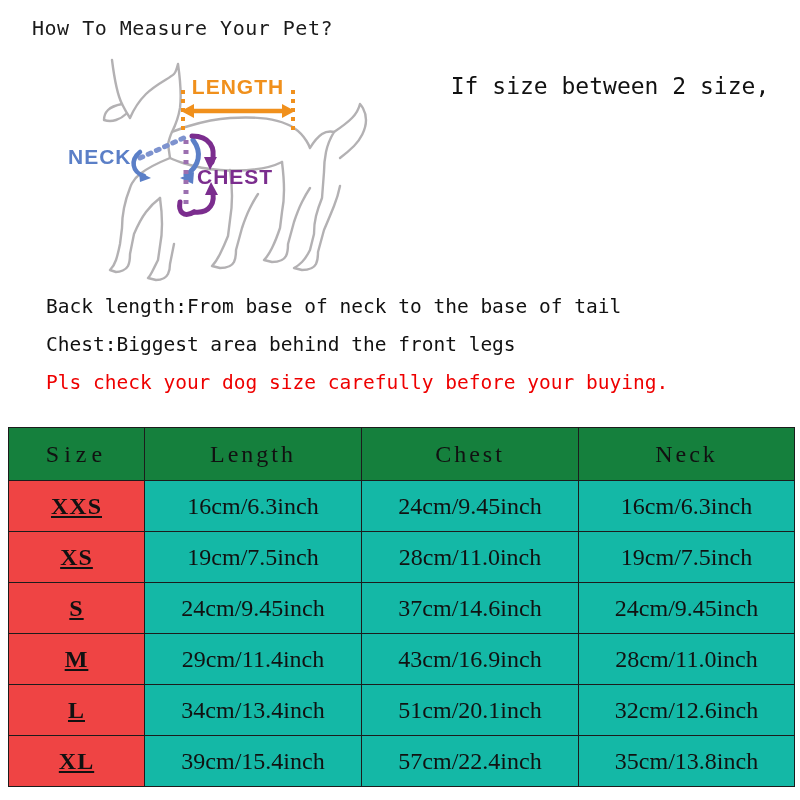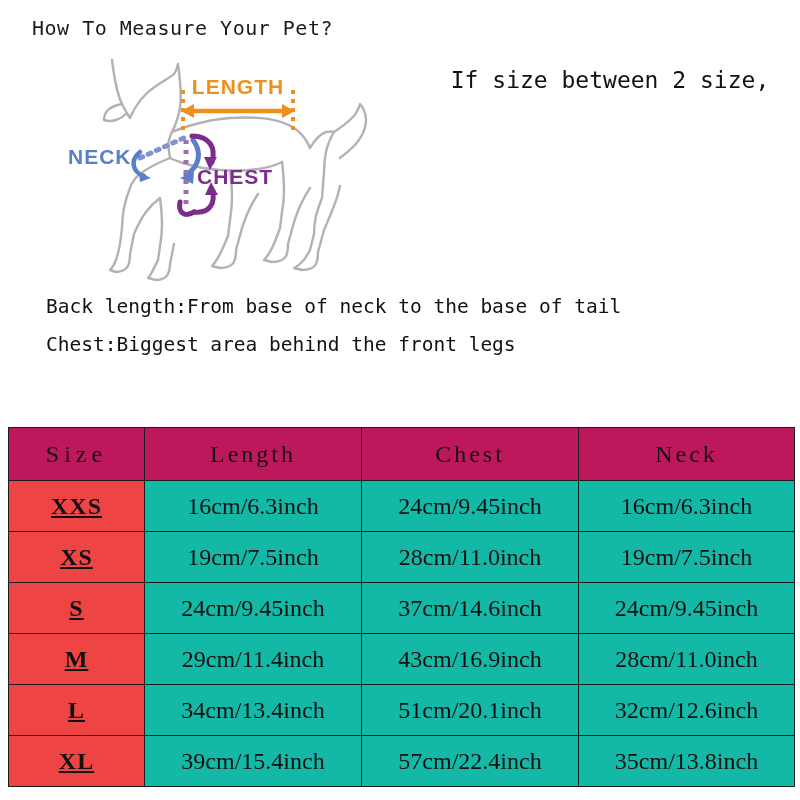--- a/index.html
+++ b/index.html
@@ -36,21 +36,21 @@
     top: 48px;
     width: 340px;
     height: 245px;
   }
   #dog-diagram svg { display: block; }
 
   
   #size-note {
     position: absolute;
     left: 432px;
-    top: 56px;
+    top: 62px;
     width: 356px;
     font-family: "DejaVu Sans Mono", monospace;
     font-size: 23px;
     line-height: 49px;
     color: #111111;
     text-align: center;
     letter-spacing: 0px;
   }
   #size-note .note-line { display: block; white-space: nowrap; }
 
@@ -93,21 +93,21 @@
     text-align: center;
     vertical-align: middle;
     font-size: 24px;
     font-weight: 400;
     color: #111111;
     background: #14b8a6;
     padding: 0 2px;
     white-space: nowrap;
   }
   table.size-table thead th {
-    background: #be185d;
+    background: #15803d;
     height: 52px;
     letter-spacing: 3px;
   }
   table.size-table thead th.th-size { letter-spacing: 5px; }
   table.size-table tbody td.cell-size {
     background: #ef4444;
     font-weight: 700;
     letter-spacing: 1px;
     text-decoration: underline;
   }
@@ -205,20 +205,21 @@
   </svg>
 </div>
 
 <div id="size-note">
   <span class="note-line">If size between 2 size,</span>
 </div>
 
 <div id="description">
   <span class="desc-line">Back length:From base of neck to the base of tail</span>
   <span class="desc-line">Chest:Biggest area behind the front legs</span>
+  <span class="desc-line desc-warning">Pls check your dog size carefully before your buying.</span>
 </div>
 
 <div id="size-table-wrap">
   <table class="size-table">
     <colgroup>
       <col class="c-size">
         <col class="c-len">
         <col class="c-chest">
         <col class="c-neck">
     </colgroup>

